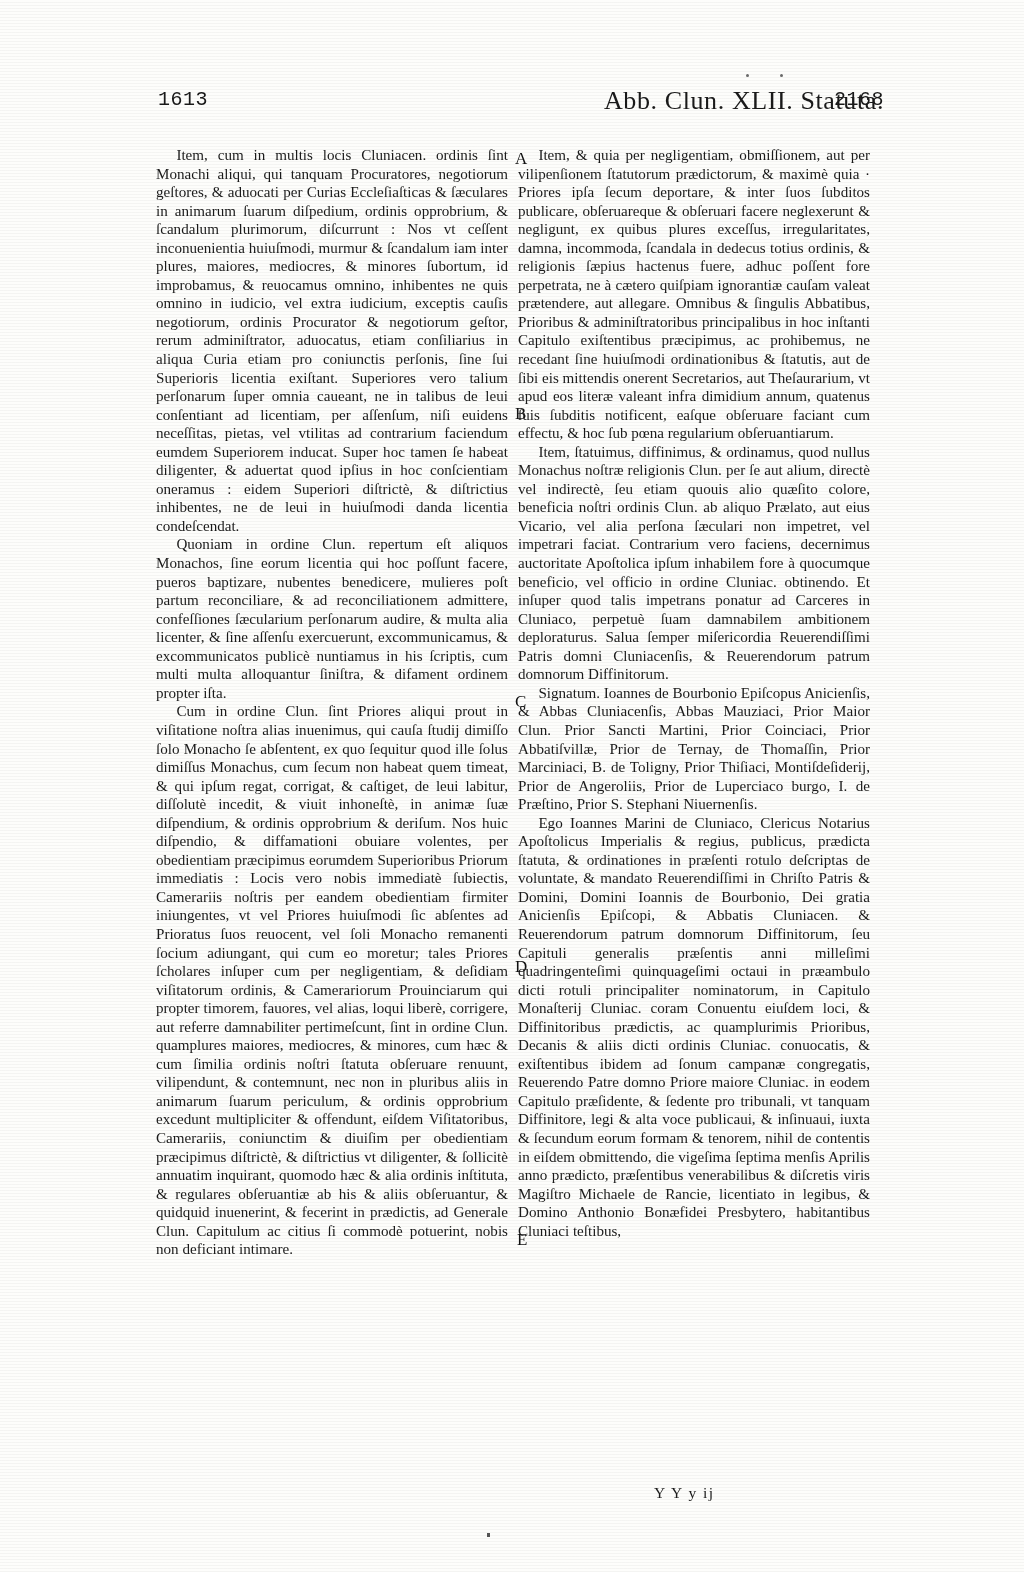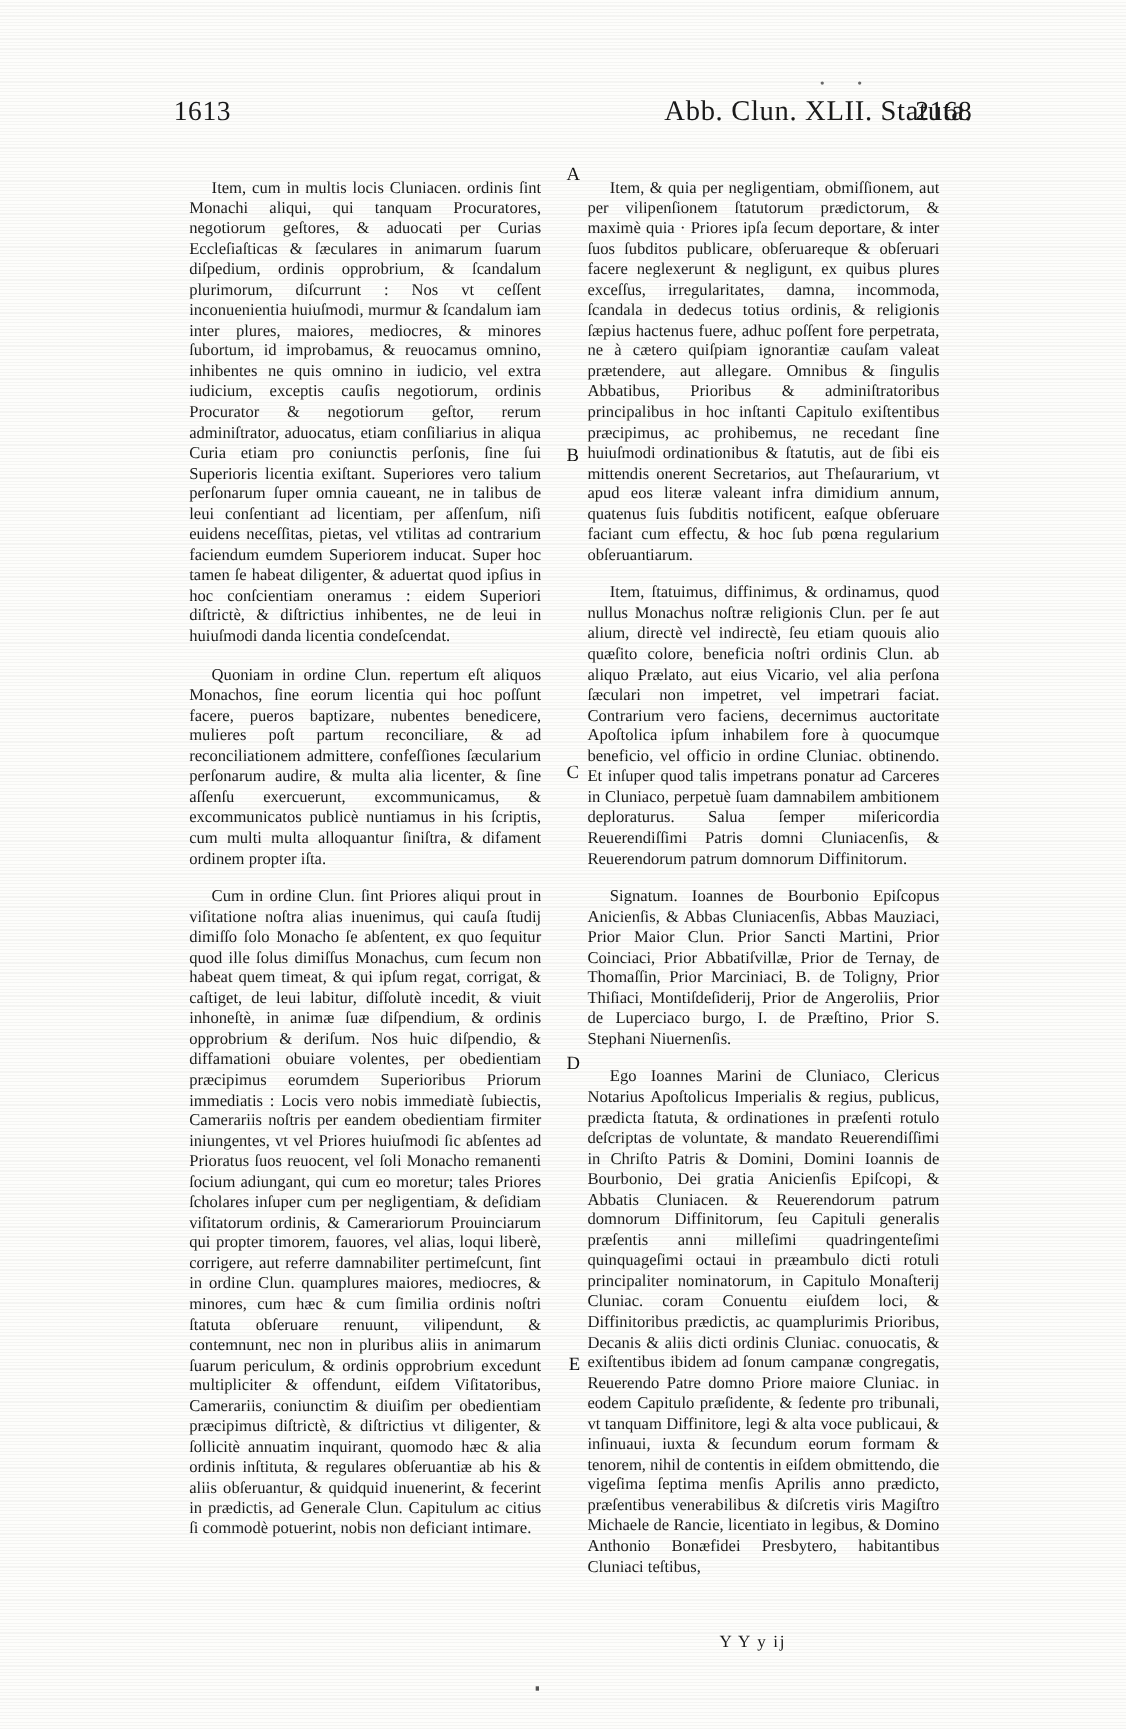--- a/index.html
+++ b/index.html
@@ -26,23 +26,23 @@
   .running-head {
     position: absolute;
     left: 150px;
     right: 140px;
     top: 88px;
     height: 40px;
   }
   .folio {
     position: absolute;
     top: 0;
-    font-size: 25px;
+    font-size: 20px;
     letter-spacing: 0.5px;
-    font-family: Liberation Serif, serif;
+    font-family: Liberation Mono, monospace;
   }
   .folio-left  { left: 8px; }
   .folio-right { right: 0px; }
   .head-title {
     position: absolute;
     left: 0; right: 0;
     top: -2px;
     text-align: right;
     font-size: 26px;
     letter-spacing: 0.6px;
@@ -63,21 +63,21 @@
     font-size: 15.1px;
     line-height: 18.55px;
     text-align: justify;
     text-justify: inter-word;
     hyphens: manual;
   }
   .col-left  { left: 156px; }
   .col-right { left: 518px; }
 
   .column p {
-    margin: 16px;
+    margin: 0;
     text-indent: 1.35em;
   }
 
   
   .marker {
     position: absolute;
     font-size: 17px;
     line-height: 1;
     color: #111;
     font-family: "Liberation Serif", serif;

